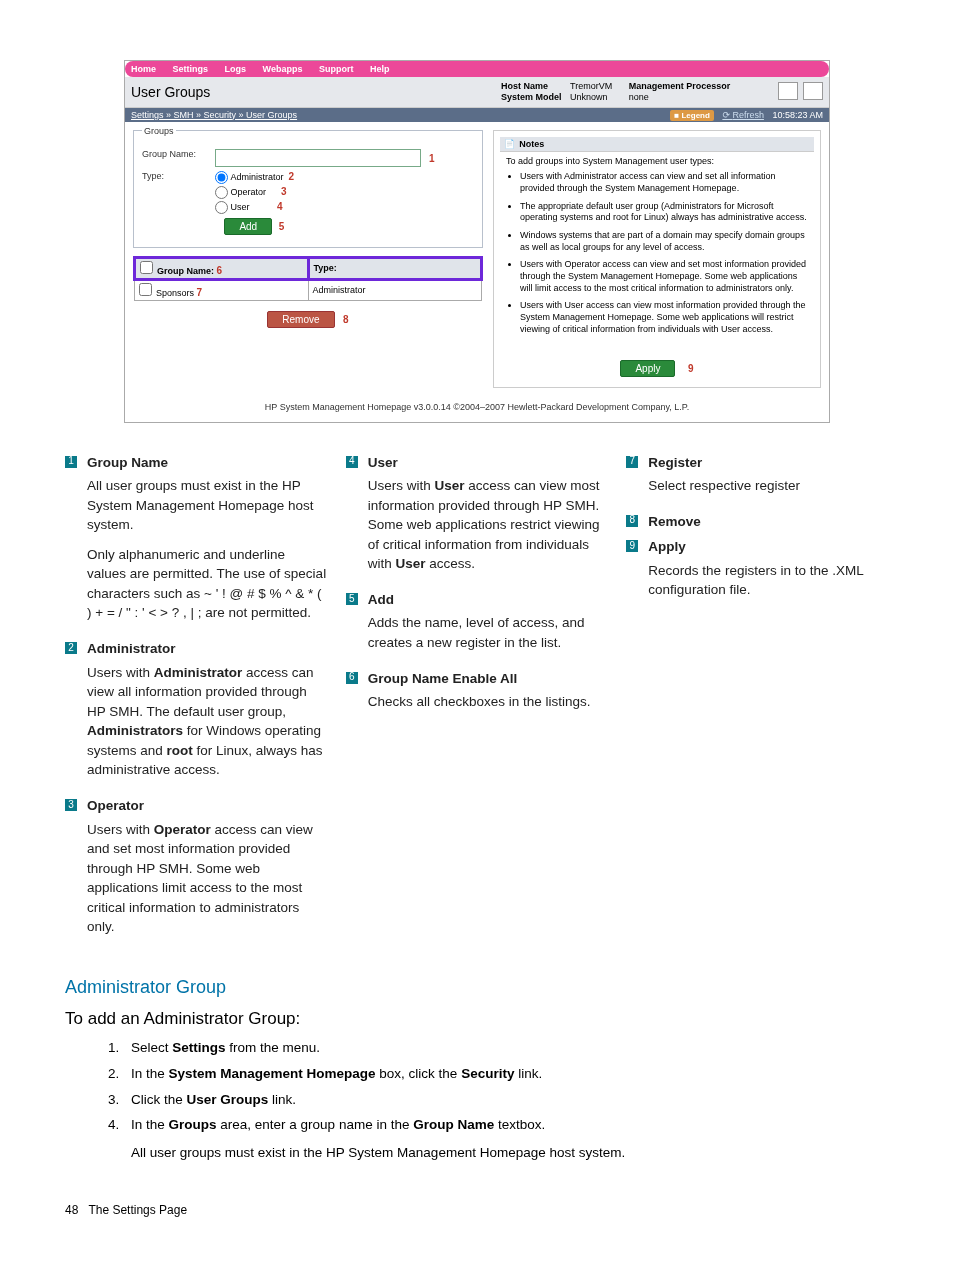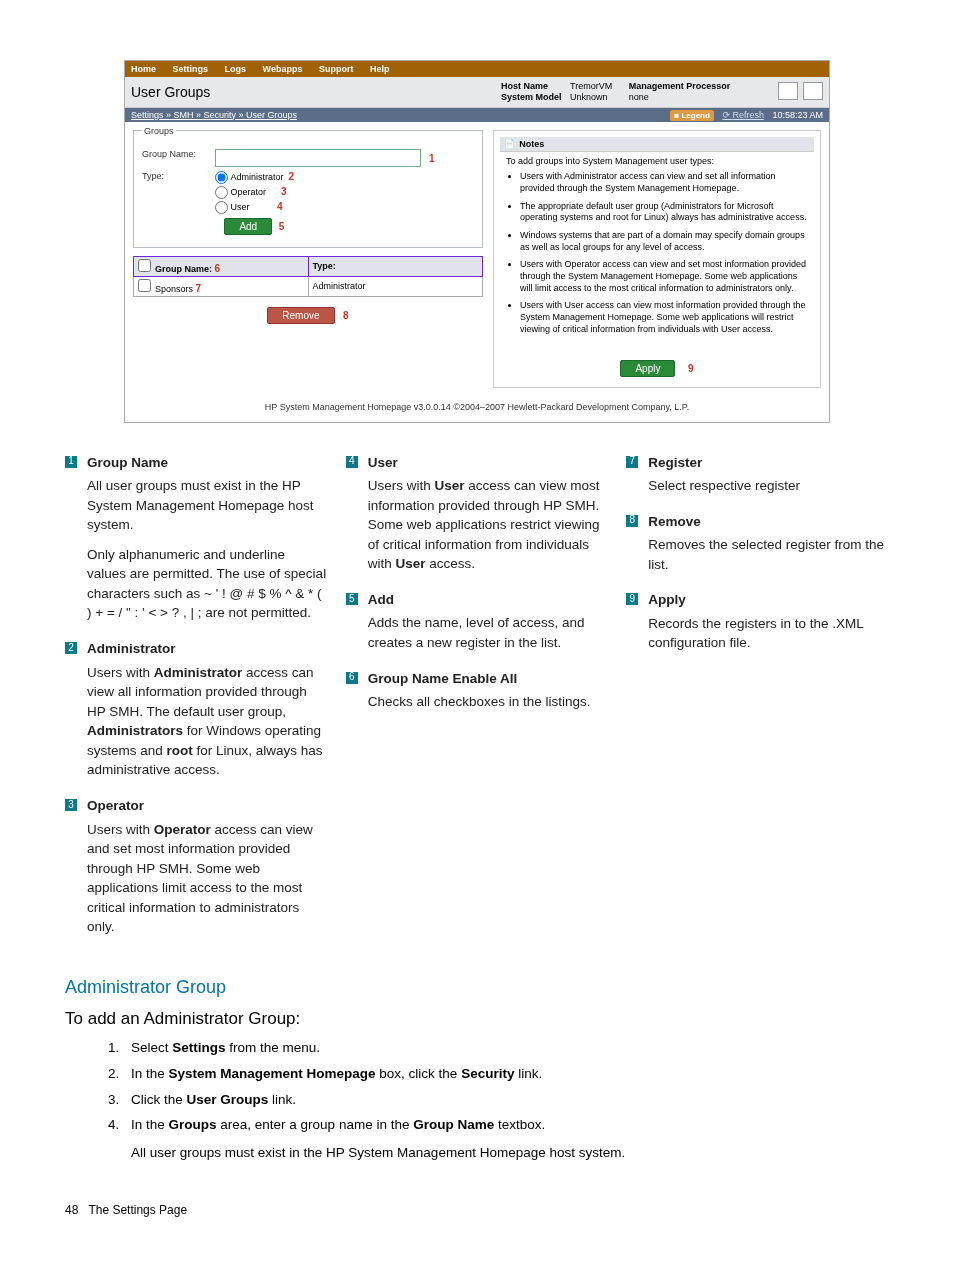--- a/index.html
+++ b/index.html
@@ -14,24 +14,25 @@
   }
   
   .screenshot {
     border: 1px solid #aaa;
     width: 704px;
     margin: 0 auto 30px auto;
     font-size: 9px;
     position: relative;
   }
   .ss-menubar {
-    background: #a16207;
+    background: #ec4899;
     color: #fff;
     padding: 3px 6px;
     font-size: 9px;
+    border-radius: 8px;
   }
   .ss-menubar span { margin-right: 14px; font-weight: bold; }
   .ss-titlebar {
     background: #e6e8ec;
     display: flex;
     align-items: center;
     padding: 4px 6px;
     border-bottom: 1px solid #ccc;
   }
   .ss-title { font-size: 14px; font-weight: normal; flex: 0 0 auto; width: 370px; }
@@ -82,21 +83,21 @@
   .btn-brown {
     background: #b54;
     color:#fff;
     border:1px solid #933;
     padding:2px 14px;
     font-size:10px;
     border-radius:2px;
     cursor:pointer;
   }
   .list-table { border:1px solid #aaa; width:100%; margin-top:4px; border-collapse:collapse;}
-  .list-table th { background:#e0e4ea; font-size:9px; padding:2px 4px; text-align:left; border:1px solid #6d28d9;}
+  .list-table th { background:#e0e4ea; font-size:9px; padding:2px 4px; text-align:left; border:3px solid #6d28d9;}
   .list-table td { font-size:9px; padding:2px 4px; border:1px solid #aaa;}
   .list-table input[type=checkbox]{ margin:0 4px 0 0;}
   .notes-title { background:#e0e4ea; font-weight:bold; padding:2px 4px; border-bottom:1px solid #ccc; display:flex; align-items:center;}
   .notes-title::before { content:"📄"; font-size:9px; margin-right:4px;}
   .notes-body { padding:4px 6px; font-size:9px; line-height:1.3;}
   .notes-body ul { margin:4px 0 4px 14px; padding:0;}
   .notes-body li { margin-bottom:6px;}
   .ss-apply-row { text-align:center; margin:14px 0 4px 0;}
   .ss-footer { text-align:center; font-size:9px; color:#333; padding:6px 0 10px 0; }
   .callout-num {
@@ -304,21 +305,20 @@
         <span class="num-badge">7</span>
         <div class="legend-content">
           <span class="term">Register</span>
           <p>Select respective register</p>
         </div>
       </div>
       <div class="legend-item">
         <span class="num-badge">8</span>
         <div class="legend-content">
           <span class="term">Remove</span>
-          <p>Removes the selected register from the list.</p>
         </div>
       </div>
       <div class="legend-item">
         <span class="num-badge">9</span>
         <div class="legend-content">
           <span class="term">Apply</span>
           <p>Records the registers in to the .XML configuration file.</p>
         </div>
       </div>
     </div>

